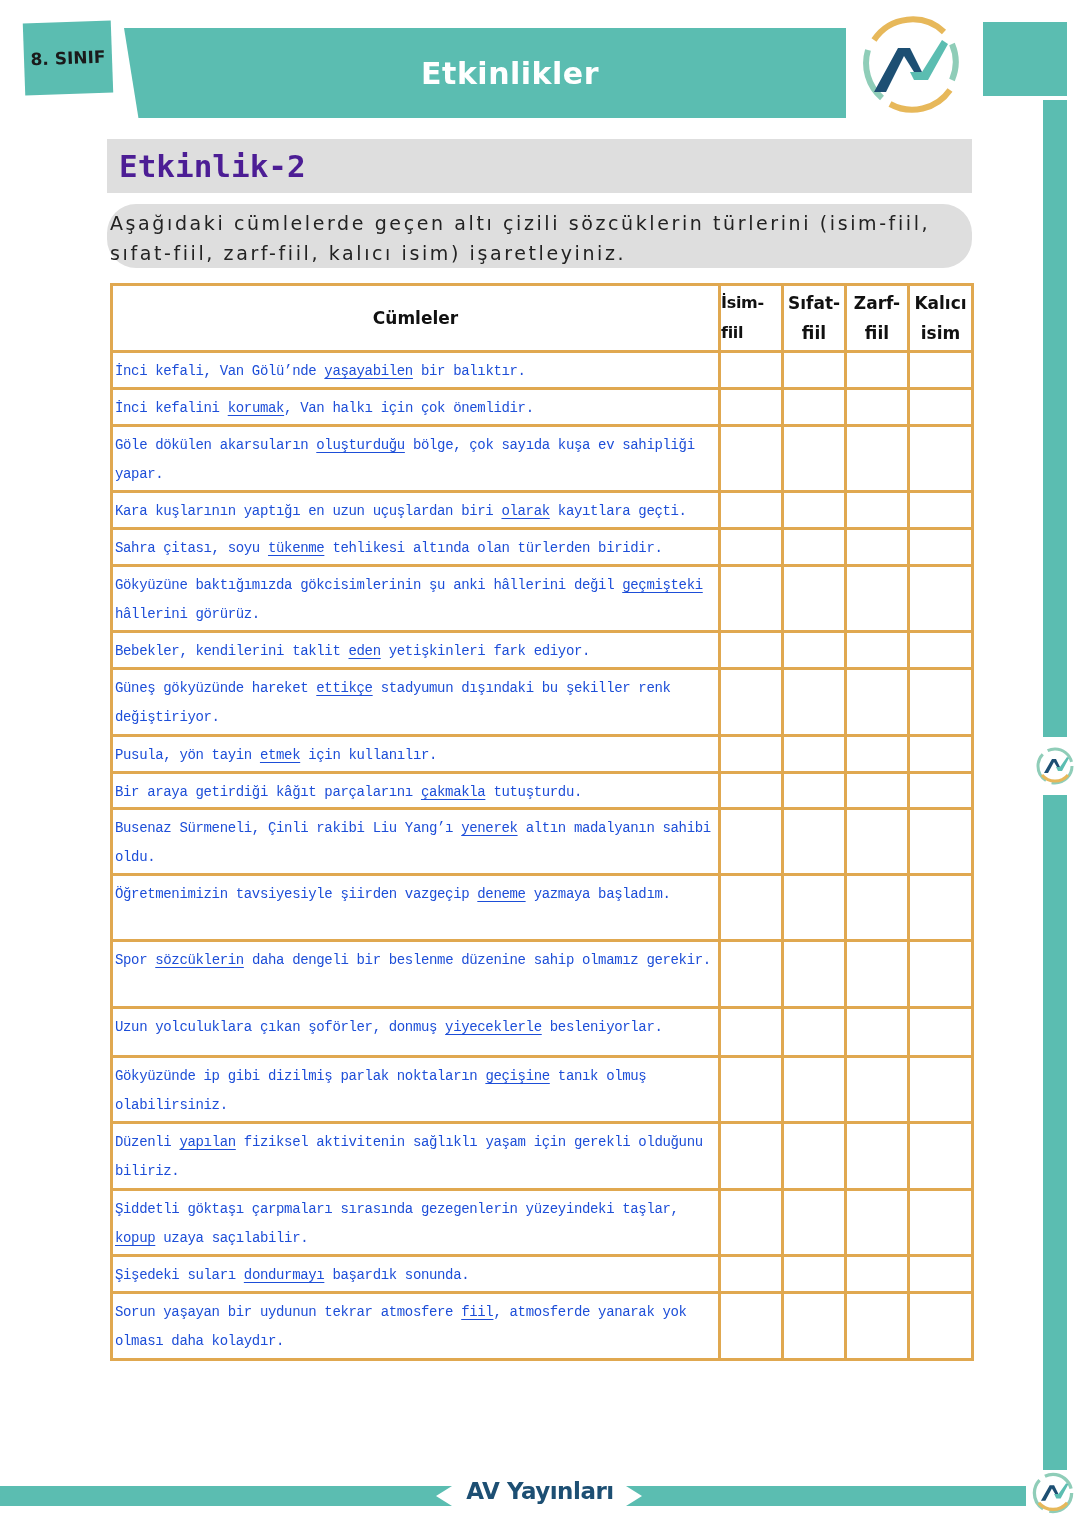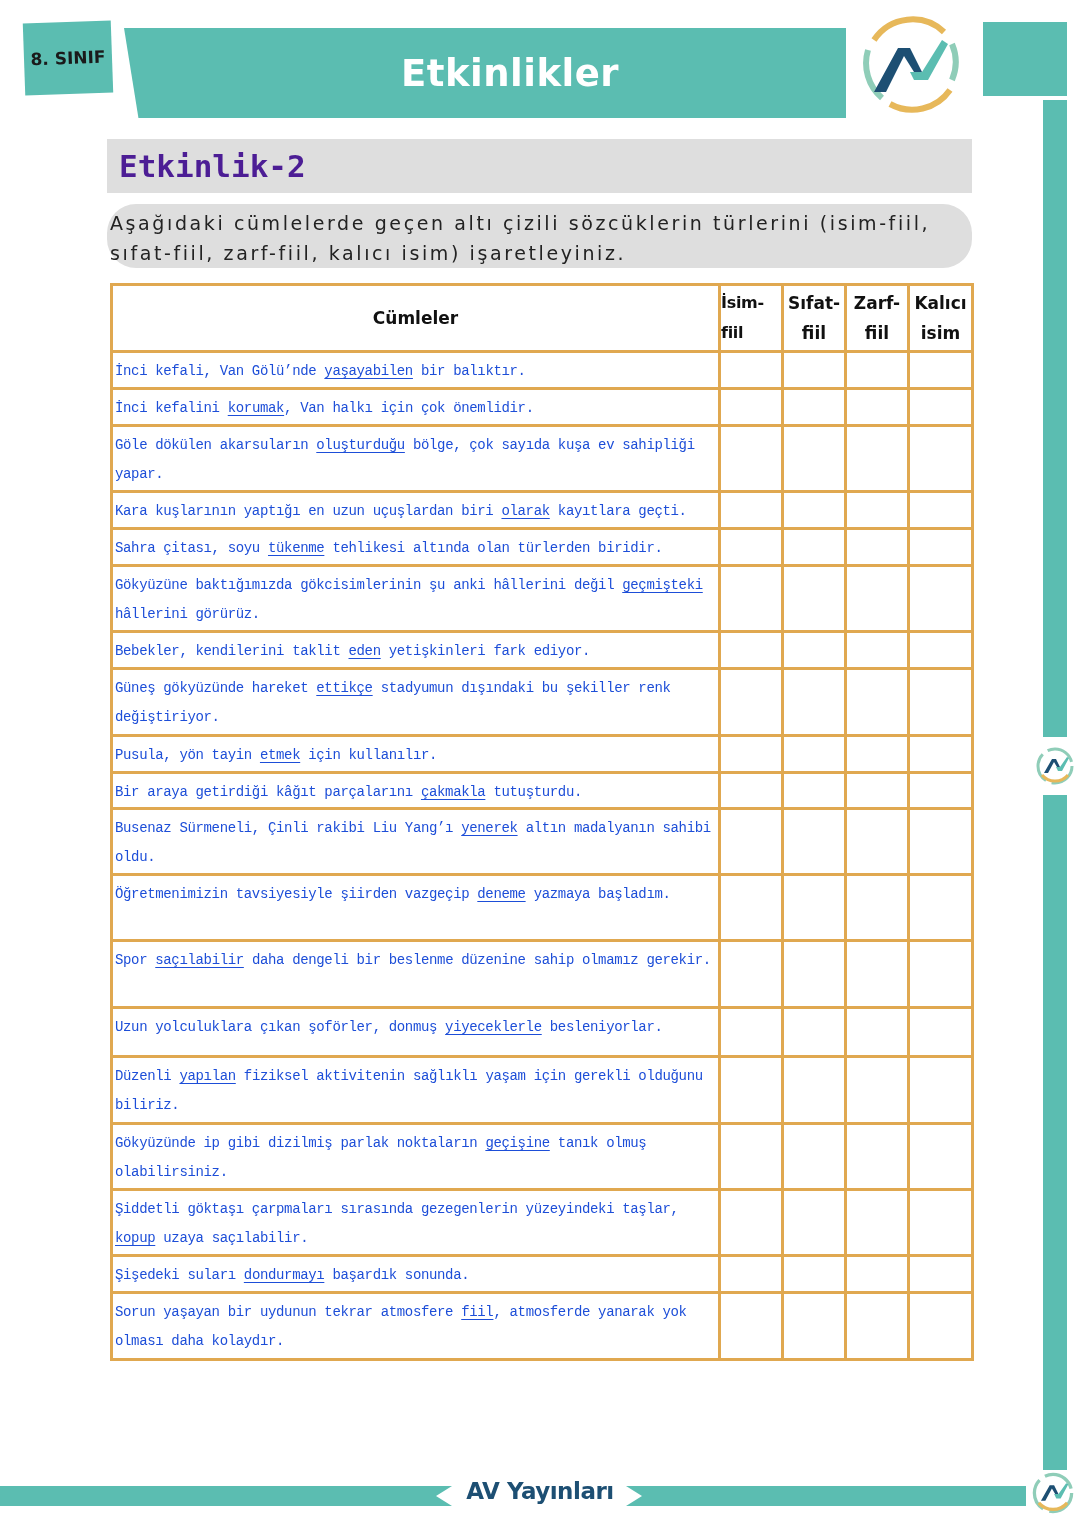--- a/index.html
+++ b/index.html
@@ -12,21 +12,21 @@
     display: flex; align-items: center; justify-content: center;
     font-family: "DejaVu Sans", sans-serif; font-size: 17px; font-weight: bold; color: #1a1a1a;
   }
   .title-banner {
     position: absolute; left: 124px; top: 28px; width: 722px; height: 90px;
     background: #5bbdb1;
     clip-path: polygon(0 0, 100% 0, 100% 100%, 2% 100%);
     display: flex; align-items: center; justify-content: center;
   }
   .title-banner span {
-    font-family: "DejaVu Sans", sans-serif; font-size: 37px; font-weight: bold; color: #ffffff;
+    font-family: "DejaVu Sans", sans-serif; font-size: 30px; font-weight: bold; color: #ffffff;
     margin-left: 50px; letter-spacing: 0.5px;
   }
   .logo-top { position: absolute; left: 852px; top: 10px; width: 116px; height: 104px; }
   .right-box { position: absolute; left: 983px; top: 22px; width: 84px; height: 74px; background: #5bbdb1; }
   .right-bar { position: absolute; left: 1043px; top: 100px; width: 24px; height: 1370px; background: #5bbdb1; }
   .logo-side {
     position: absolute; left: 1032px; top: 737px; width: 46px; height: 58px; background: #ffffff;
     display: flex; align-items: center; justify-content: center;
   }
   .logo-bottom { position: absolute; left: 1030px; top: 1470px; width: 46px; height: 46px; background:#fff; }
@@ -190,42 +190,42 @@
         <td class="check"></td>
       </tr>
       <tr style="height: 66px;">
         <td class="sentence"><span>Öğretmenimizin tavsiyesiyle şiirden vazgeçip </span><span class="u">deneme</span><span> yazmaya başladım.</span></td>
         <td class="check"></td>
         <td class="check"></td>
         <td class="check"></td>
         <td class="check"></td>
       </tr>
       <tr style="height: 67px;">
-        <td class="sentence"><span>Spor </span><span class="u">saçılabilir</span><span> daha dengeli bir beslenme düzenine sahip olmamız gerekir.</span></td>
+        <td class="sentence"><span>Spor </span><span class="u">sözcüklerin</span><span> daha dengeli bir beslenme düzenine sahip olmamız gerekir.</span></td>
         <td class="check"></td>
         <td class="check"></td>
         <td class="check"></td>
         <td class="check"></td>
       </tr>
       <tr style="height: 49px;">
         <td class="sentence"><span>Uzun yolculuklara çıkan şoförler, donmuş </span><span class="u">yiyeceklerle</span><span> besleniyorlar.</span></td>
         <td class="check"></td>
         <td class="check"></td>
         <td class="check"></td>
         <td class="check"></td>
       </tr>
+      <tr style="height: 66px;">
+        <td class="sentence"><span>Gökyüzünde ip gibi dizilmiş parlak noktaların </span><span class="u">geçişine</span><span> tanık olmuş olabilirsiniz.</span></td>
+        <td class="check"></td>
+        <td class="check"></td>
+        <td class="check"></td>
+        <td class="check"></td>
+      </tr>
       <tr style="height: 67px;">
         <td class="sentence"><span>Düzenli </span><span class="u">yapılan</span><span> fiziksel aktivitenin sağlıklı yaşam için gerekli olduğunu biliriz.</span></td>
-        <td class="check"></td>
-        <td class="check"></td>
-        <td class="check"></td>
-        <td class="check"></td>
-      </tr>
-      <tr style="height: 66px;">
-        <td class="sentence"><span>Gökyüzünde ip gibi dizilmiş parlak noktaların </span><span class="u">geçişine</span><span> tanık olmuş olabilirsiniz.</span></td>
         <td class="check"></td>
         <td class="check"></td>
         <td class="check"></td>
         <td class="check"></td>
       </tr>
       <tr style="height: 66px;">
         <td class="sentence"><span>Şiddetli göktaşı çarpmaları sırasında gezegenlerin yüzeyindeki taşlar, </span><span class="u">kopup</span><span> uzaya saçılabilir.</span></td>
         <td class="check"></td>
         <td class="check"></td>
         <td class="check"></td>

